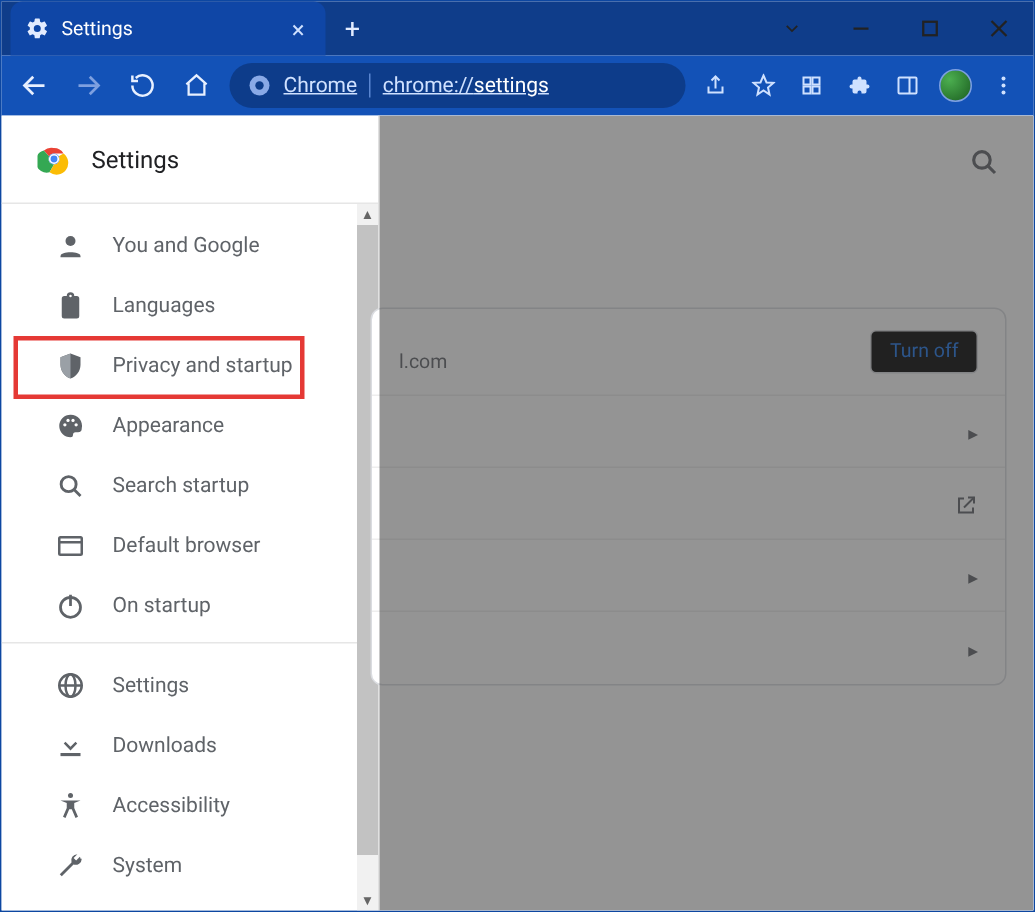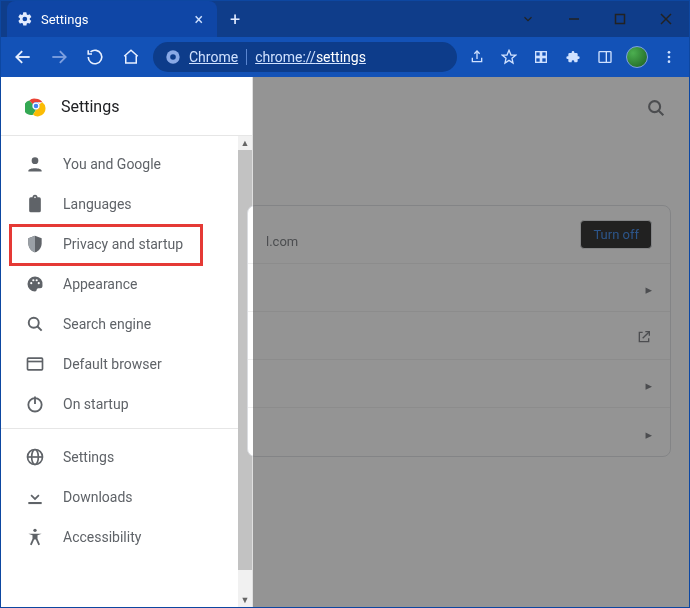--- a/index.html
+++ b/index.html
@@ -31,21 +31,21 @@
   .action-icon { width:24px; height:24px; display:flex; align-items:center; justify-content:center; color:#cfe1ff; cursor:pointer;}
   .avatar { width:22px; height:22px; border-radius:50%; background: radial-gradient(circle at 30% 30%, #4caf50, #1b5e20); border:1px solid #7ea0e0;}
 
   
   .content { flex:1; display:flex; position:relative; overflow:hidden;}
   .sidebar { width:252px; background:#fff; display:flex; flex-direction:column; border-right:1px solid #e0e0e0; height:100%;}
   .sidebar-header { display:flex; align-items:center; padding:18px 20px 18px 24px; gap:14px;}
   .chrome-logo { width:22px; height:22px; }
   .sidebar-title { font-size:16px; color:#202124; }
   .divider { height:1px; background:#e6e6e6; margin:0;}
-  .menu { padding: 8px 0 4px 0;}
+  .menu { padding: 8px 0 4px 12px;}
   .menu-item { display:flex; align-items:center; height:40px; padding:0 0 0 24px; gap:18px; cursor:pointer; color:#5f6368; font-size:14px;}
   .menu-item .mi-icon { width:20px; height:20px; display:flex; align-items:center; justify-content:center; color:#5f6368;}
   .menu-item.highlight { position:relative; }
   .redbox { position:absolute; border:3px solid #e53935; pointer-events:none; left:8px; top:214px; width:194px; height:42px;}
   .scrolltrack { position:absolute; right:0; top:0; bottom:0; width:14px; background:#f1f1f1;}
   .scrollthumb { position:absolute; right:0; width:14px; background:#c2c2c2; top:7px; height:426px; border-radius:0;}
   .scroll-arrow { position:absolute; right:0; width:14px; height:14px; display:flex; align-items:center; justify-content:center; font-size:9px; color:#666; background:#f1f1f1;}
   .scroll-arrow.top { top:0;} .scroll-arrow.bottom { bottom:0;}
 
   .sidebar-rel { position:relative; flex:1; overflow:hidden;}
@@ -248,21 +248,21 @@
               </span>
             <span>Appearance</span>
           </div>
           <div class="menu-item">
             <span class="mi-icon">
                 <svg viewBox="0 0 24 24" width="20" height="20" fill="none" stroke="#5f6368" stroke-width="2.3">
                   <circle cx="10.5" cy="10.5" r="6"></circle>
                   <line x1="20" y1="20" x2="15" y2="15"></line>
                 </svg>
               </span>
-            <span>Search engine</span>
+            <span>Search startup</span>
           </div>
           <div class="menu-item">
             <span class="mi-icon">
                 <svg viewBox="0 0 24 24" width="20" height="20" fill="none" stroke="#5f6368" stroke-width="2">
                   <rect x="3" y="5" width="18" height="14" rx="1"></rect>
                   <line x1="3" y1="9" x2="21" y2="9"></line>
                 </svg>
               </span>
             <span>Default browser</span>
           </div>
@@ -298,20 +298,28 @@
             <span>Downloads</span>
           </div>
           <div class="menu-item">
             <span class="mi-icon">
                 <svg viewBox="0 0 24 24" width="20" height="20" fill="#5f6368">
                   <circle cx="12" cy="4" r="2"></circle>
                   <path d="M4 8h16l-5 2v4l3 7-2 1-3-7h-2l-3 7-2-1 3-7v-4Z"></path>
                 </svg>
               </span>
             <span>Accessibility</span>
+          </div>
+          <div class="menu-item">
+            <span class="mi-icon">
+                <svg viewBox="0 0 24 24" width="20" height="20" fill="#5f6368">
+                  <path d="M21 6.5a5 5 0 0 1-6.6 4.7L5 20.6 3.4 19l9.4-9.4A5 5 0 0 1 17.5 3l-3 3 2 2 3-3c.3.5.5 1 .5 1.5Z"></path>
+                </svg>
+              </span>
+            <span>System</span>
           </div>
           <div class="menu-item" style="opacity:.4;">
             
             
           </div>
         </div>
 
         <div class="redbox" style="top:88px;"></div>
 
         <div class="scrolltrack">

